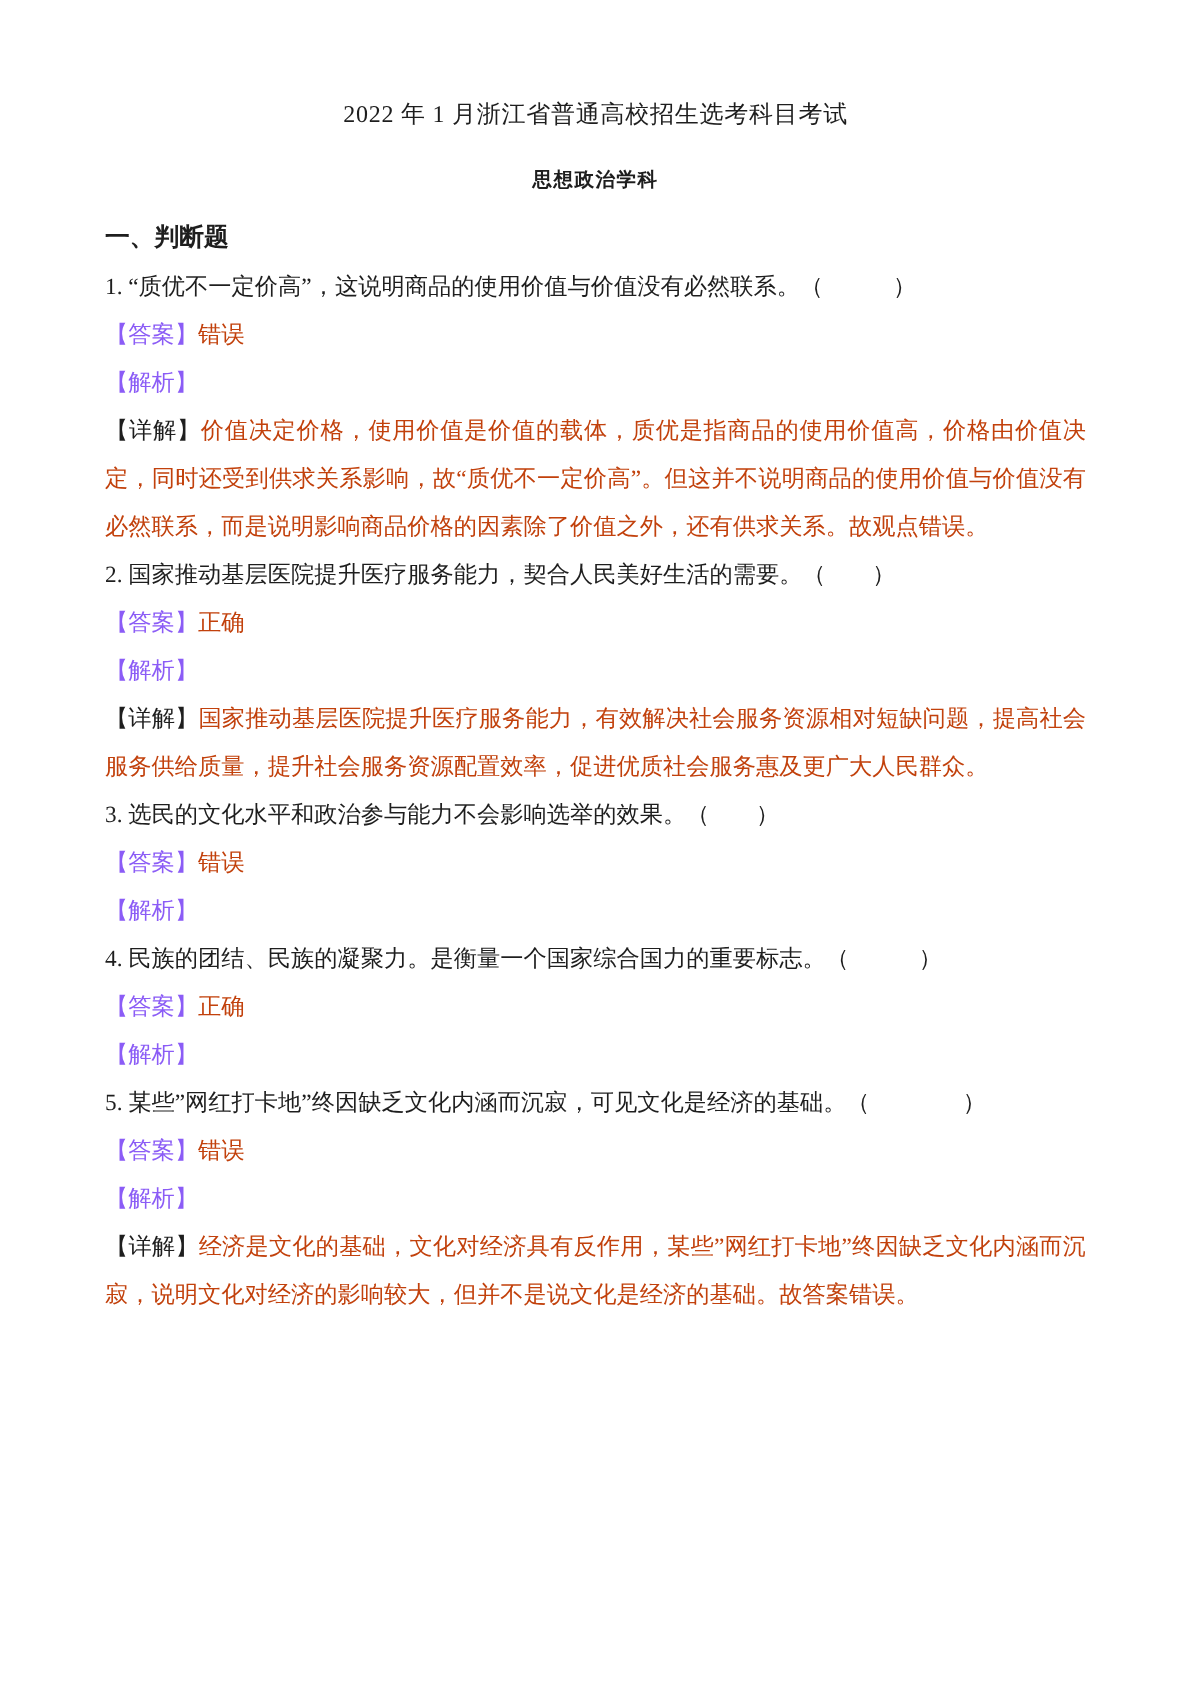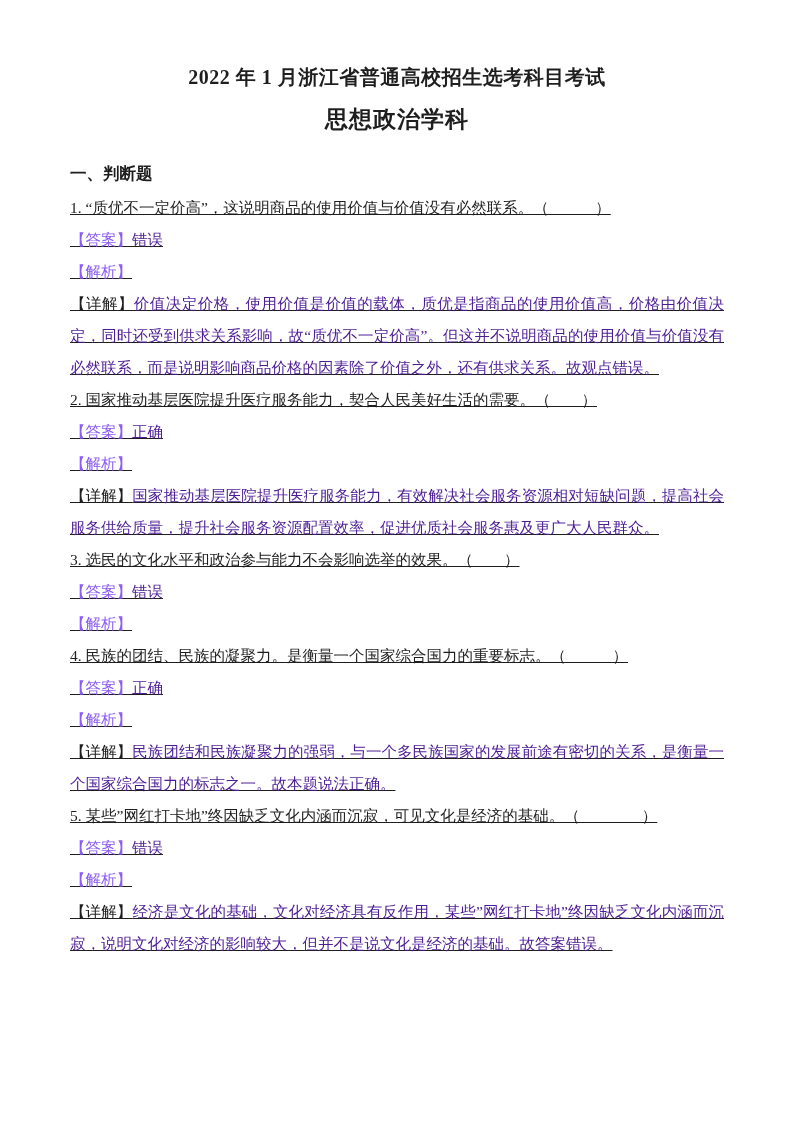--- a/index.html
+++ b/index.html
@@ -15,56 +15,55 @@
     color: #1e1e1e;
   }
   .page {
     box-sizing: border-box;
     width: 793px;
     height: 1122px;
     padding: 56px 69px 0 70px;
     background: #ffffff;
   }
   .doc-title {
-    font-size: 20px;
-    font-weight: bold;
+    font-size: 16px;
+    font-weight: normal;
     text-align: center;
     line-height: 42px;
     margin: 0;
     letter-spacing: 0.5px;
   }
   .doc-subtitle {
-    font-size: 23px;
+    font-size: 13px;
     font-weight: bold;
     text-align: center;
     line-height: 42px;
     margin: 1px 0 0 0;
     letter-spacing: 1px;
   }
   .section-heading {
     font-size: 16.5px;
     font-weight: bold;
     line-height: 30px;
-    margin: 18px 0 0 0;
+    margin: 2px 0 0 0;
   }
   #questions {
     margin-top: 3px;
-    text-decoration: underline;
   }
   .line {
     font-size: 15.5px;
     line-height: 32px;
     margin: 0;
     text-align: justify;
   }
   .blue {
     color: #8b5cf6;
   }
   .answer-value, .detail-text {
-    color: #4c1d95;
+    color: #c2410c;
   }
   .question { margin: 0; }
 </style>
 </head>
 <body>
 
 <div class="page">
   <h1 class="doc-title">2022 年 1 月浙江省普通高校招生选考科目考试</h1>
   <h2 class="doc-subtitle">思想政治学科</h2>
   <h3 class="section-heading">一、判断题</h3>
@@ -88,21 +87,20 @@
     <p class="line stem-line"><span class="stem-text">3. 选民的文化水平和政治参与能力不会影响选举的效果。（　　）</span></p>
     <p class="line answer-line"><span class="blue answer-label">【答案】</span><span class="answer-value">错误</span></p>
     <p class="line analysis-line"><span class="blue analysis-label">【解析】</span></p>
 
   </div>
 
   <div class="question">
     <p class="line stem-line"><span class="stem-text">4. 民族的团结、民族的凝聚力。是衡量一个国家综合国力的重要标志。（　　　）</span></p>
     <p class="line answer-line"><span class="blue answer-label">【答案】</span><span class="answer-value">正确</span></p>
     <p class="line analysis-line"><span class="blue analysis-label">【解析】</span></p>
-    <p class="line detail-line"><span class="detail-label">【详解】</span><span class="detail-text">民族团结和民族凝聚力的强弱，与一个多民族国家的发展前途有密切的关系，是衡量一个国家综合国力的标志之一。故本题说法正确。</span></p>
 
   </div>
 
   <div class="question">
     <p class="line stem-line"><span class="stem-text">5. 某些”网红打卡地”终因缺乏文化内涵而沉寂，可见文化是经济的基础。（　　　　）</span></p>
     <p class="line answer-line"><span class="blue answer-label">【答案】</span><span class="answer-value">错误</span></p>
     <p class="line analysis-line"><span class="blue analysis-label">【解析】</span></p>
     <p class="line detail-line"><span class="detail-label">【详解】</span><span class="detail-text">经济是文化的基础，文化对经济具有反作用，某些”网红打卡地”终因缺乏文化内涵而沉寂，说明文化对经济的影响较大，但并不是说文化是经济的基础。故答案错误。</span></p>
 
   </div>

